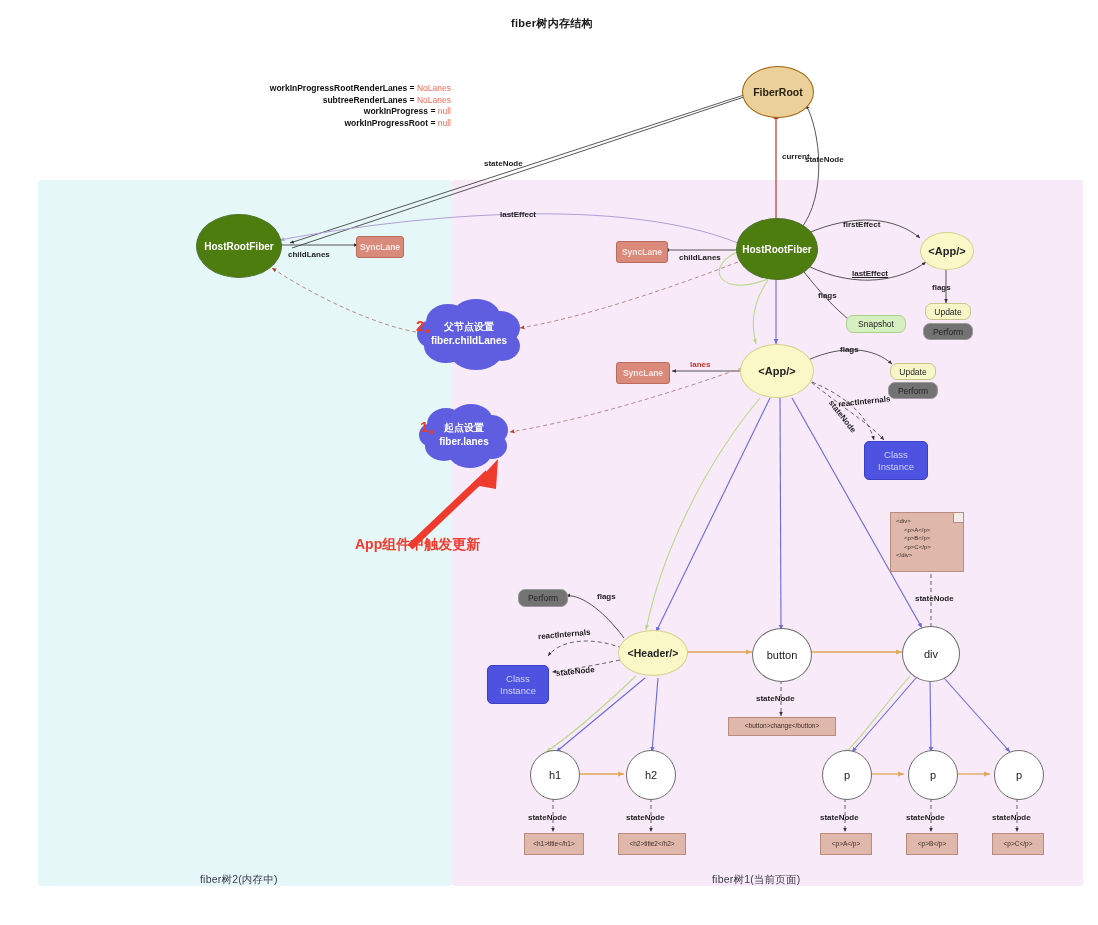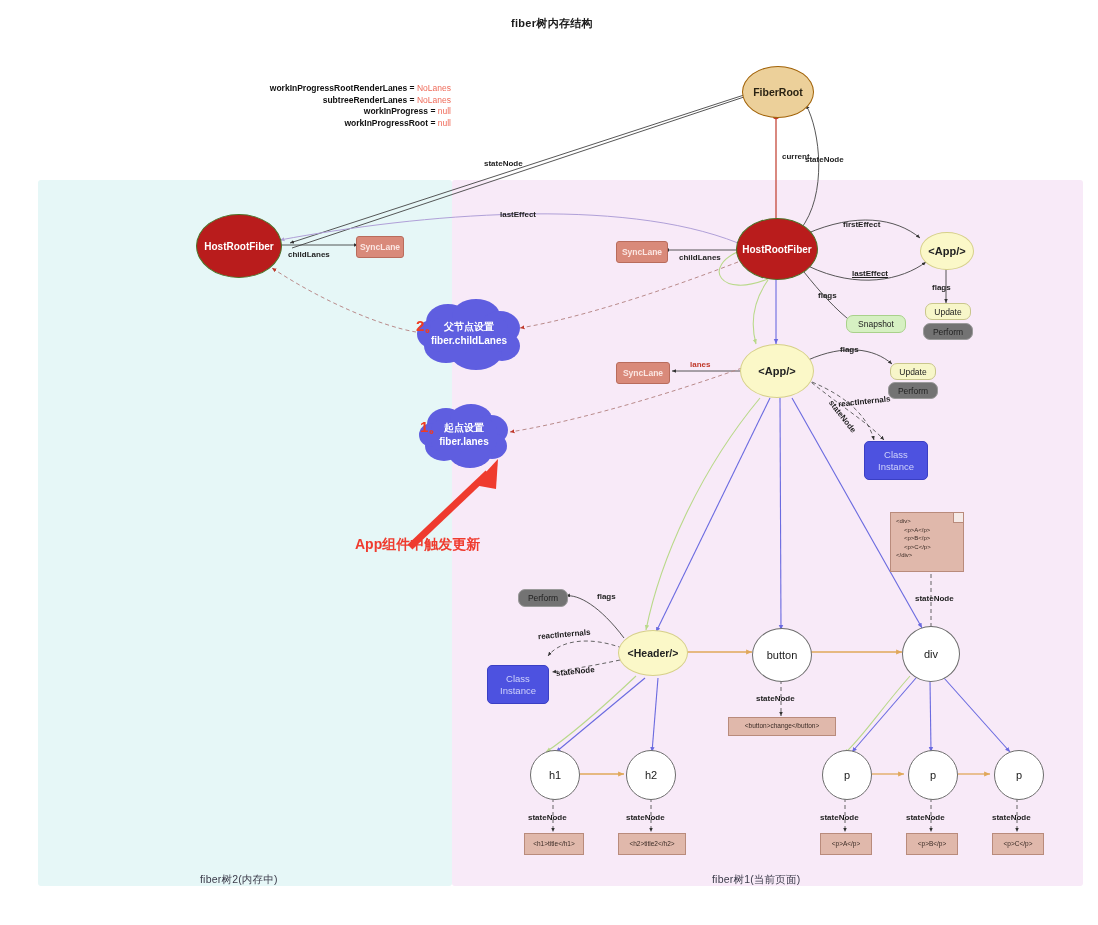--- a/index.html
+++ b/index.html
@@ -21,21 +21,21 @@
   #page-title{font-size:11px;font-weight:700;color:#1a1a1a;letter-spacing:.3px;}
 
   
   #varlist{font-size:8.5px;line-height:11.6px;color:#111;text-align:right;font-weight:700;}
   #varlist .val{color:#ef6b5a;font-weight:400;}
 
   
   .node-ellipse{border-radius:50%;}
   .n-fiberroot{background:#ecd09a;border:1px solid #a16207;color:#2a2313;
                font-size:10.5px;font-weight:700;}
-  .n-hostroot{background:#b91c1c;border:1px solid #4d7329;color:#fff;
+  .n-hostroot{background:#4d7c0f;border:1px solid #4d7329;color:#fff;
               font-size:10px;font-weight:700;}
   .n-app{background:#fbf8c8;border:1px solid #d6d08a;color:#222;
          font-size:11px;font-weight:700;}
   .n-header{background:#fbf8c8;border:1px solid #d6d08a;color:#222;
             font-size:10.5px;font-weight:700;}
   .n-host{background:#fff;border:1.1px solid #6d6d6d;color:#1a1a1a;
           font-size:11px;border-radius:50%;}
 
   
   .lane-box{background:#d98a7a;border:1px solid #b96c5c;border-radius:3px;

